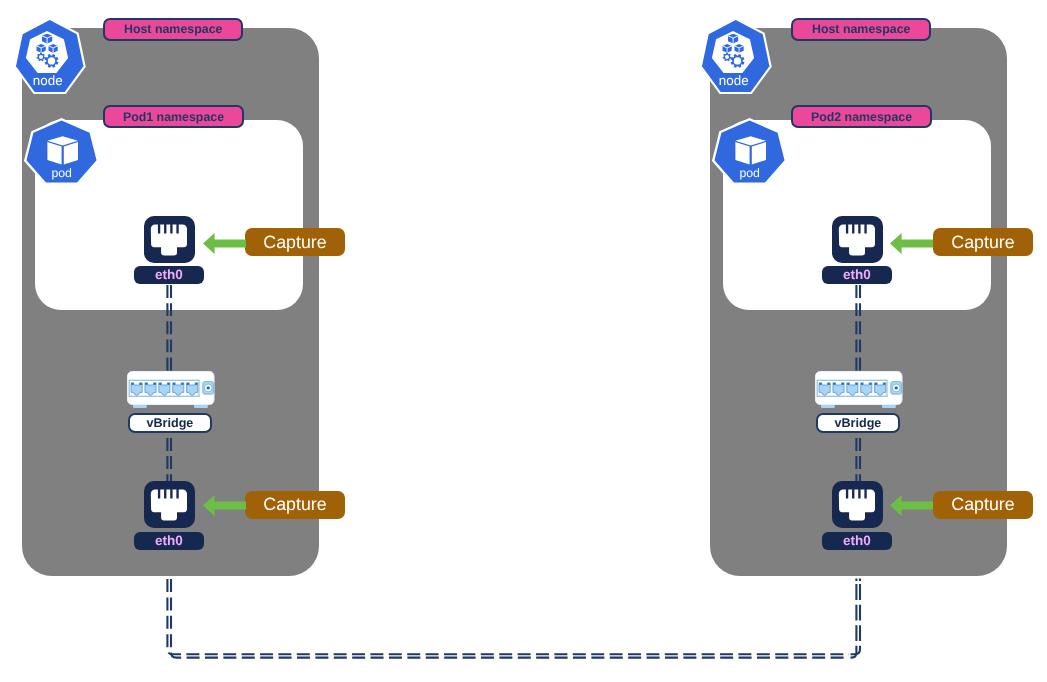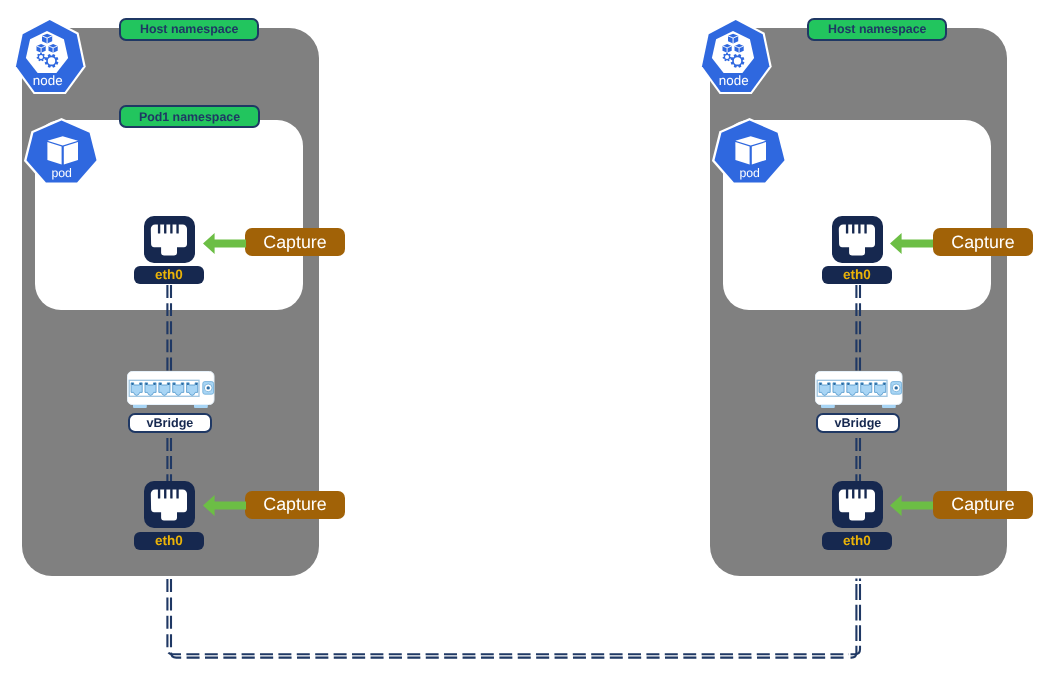--- a/index.html
+++ b/index.html
@@ -2,24 +2,24 @@
 <html><head>
 <meta charset="utf-8">
 <style>
   html,body{margin:0;padding:0;background:#ffffff;}
   body{width:1047px;height:682px;overflow:hidden;font-family:"Liberation Sans",sans-serif;
        -webkit-font-smoothing:antialiased;text-rendering:geometricPrecision;}
   #stage{position:relative;width:1047px;height:682px;background:#ffffff;}
   .abs{position:absolute;}
   .hostbox{position:absolute;background:#808080;border-radius:30px;}
   .podbox{position:absolute;background:#ffffff;border-radius:26px;}
-  .nslabel{position:absolute;background:#22c55e;border:2.1px solid #1f3864;border-radius:7px;
+  .nslabel{position:absolute;background:#ec4899;border:2.1px solid #1f3864;border-radius:7px;
            color:#1f3864;font-weight:bold;font-size:12.4px;
-           display:flex;align-items:center;justify-content:center;box-sizing:border-box;margin-left:16px;}
-  .ethlabel{position:absolute;background:#16284f;border-radius:6px;color:#eab308;font-weight:bold;
+           display:flex;align-items:center;justify-content:center;box-sizing:border-box;}
+  .ethlabel{position:absolute;background:#16284f;border-radius:6px;color:#f0abfc;font-weight:bold;
             font-size:13.5px;display:flex;align-items:center;justify-content:center;box-sizing:border-box;}
   .vblabel{position:absolute;background:#ffffff;border:2.2px solid #1f3864;border-radius:7px;color:#16284f;
            font-weight:bold;font-size:12.6px;display:flex;align-items:center;justify-content:center;box-sizing:border-box;}
   .capture{position:absolute;background:#a16207;border-radius:7px;color:#ffffff;font-size:17.8px;
            display:flex;align-items:center;justify-content:center;box-sizing:border-box;}
   .icon{position:absolute;}
   .icon svg{display:block;}
 </style>
 </head>
 <body>
@@ -54,20 +54,21 @@
 
   <div class="nslabel" style="left:103.2px;top:17.8px;width:140px;height:23px;">Host namespace</div>
   <div class="nslabel" style="left:103px;top:105px;width:141px;height:23px;text-align:right;">Pod1 namespace</div>
   <div class="ethlabel" style="left:134.2px;top:265.8px;width:69.5px;height:18px;">eth0</div>
   <div class="ethlabel" style="left:134.2px;top:531.8px;width:69.5px;height:18px;">eth0</div>
   <div class="vblabel" style="left:127.6px;top:412.9px;width:84.7px;height:20.4px;">vBridge</div>
   <div class="capture" style="left:245px;top:228px;width:100px;height:28px;">Capture</div>
   <div class="capture" style="left:245px;top:490.8px;width:100px;height:28px;">Capture</div>
 
   <div class="nslabel" style="left:791.2px;top:17.8px;width:140px;height:23px;">Host namespace</div>
+  <div class="nslabel" style="left:791px;top:105px;width:141px;height:23px;">Pod2 namespace</div>
   <div class="ethlabel" style="left:822.2px;top:265.8px;width:69.5px;height:18px;">eth0</div>
   <div class="ethlabel" style="left:822.2px;top:531.8px;width:69.5px;height:18px;">eth0</div>
   <div class="vblabel" style="left:815.6px;top:412.9px;width:84.7px;height:20.4px;">vBridge</div>
   <div class="capture" style="left:933px;top:228px;width:100px;height:28px;">Capture</div>
   <div class="capture" style="left:933px;top:490.8px;width:100px;height:28px;">Capture</div>
 
   <div class="icon" style="left:12.8px;top:17px;width:78px;height:82px;">
     <svg width="78" height="82" viewBox="0 0 78 82">
       <polygon points="36.70,0.70 65.60,15.82 72.74,49.81 52.74,77.06 20.66,77.06 0.66,49.81 7.80,15.82" fill="#ffffff"></polygon>
       <polygon points="36.70,3.10 63.73,17.32 70.40,49.27 51.70,74.90 21.70,74.90 3.00,49.27 9.67,17.32" fill="#2f68df"></polygon>

